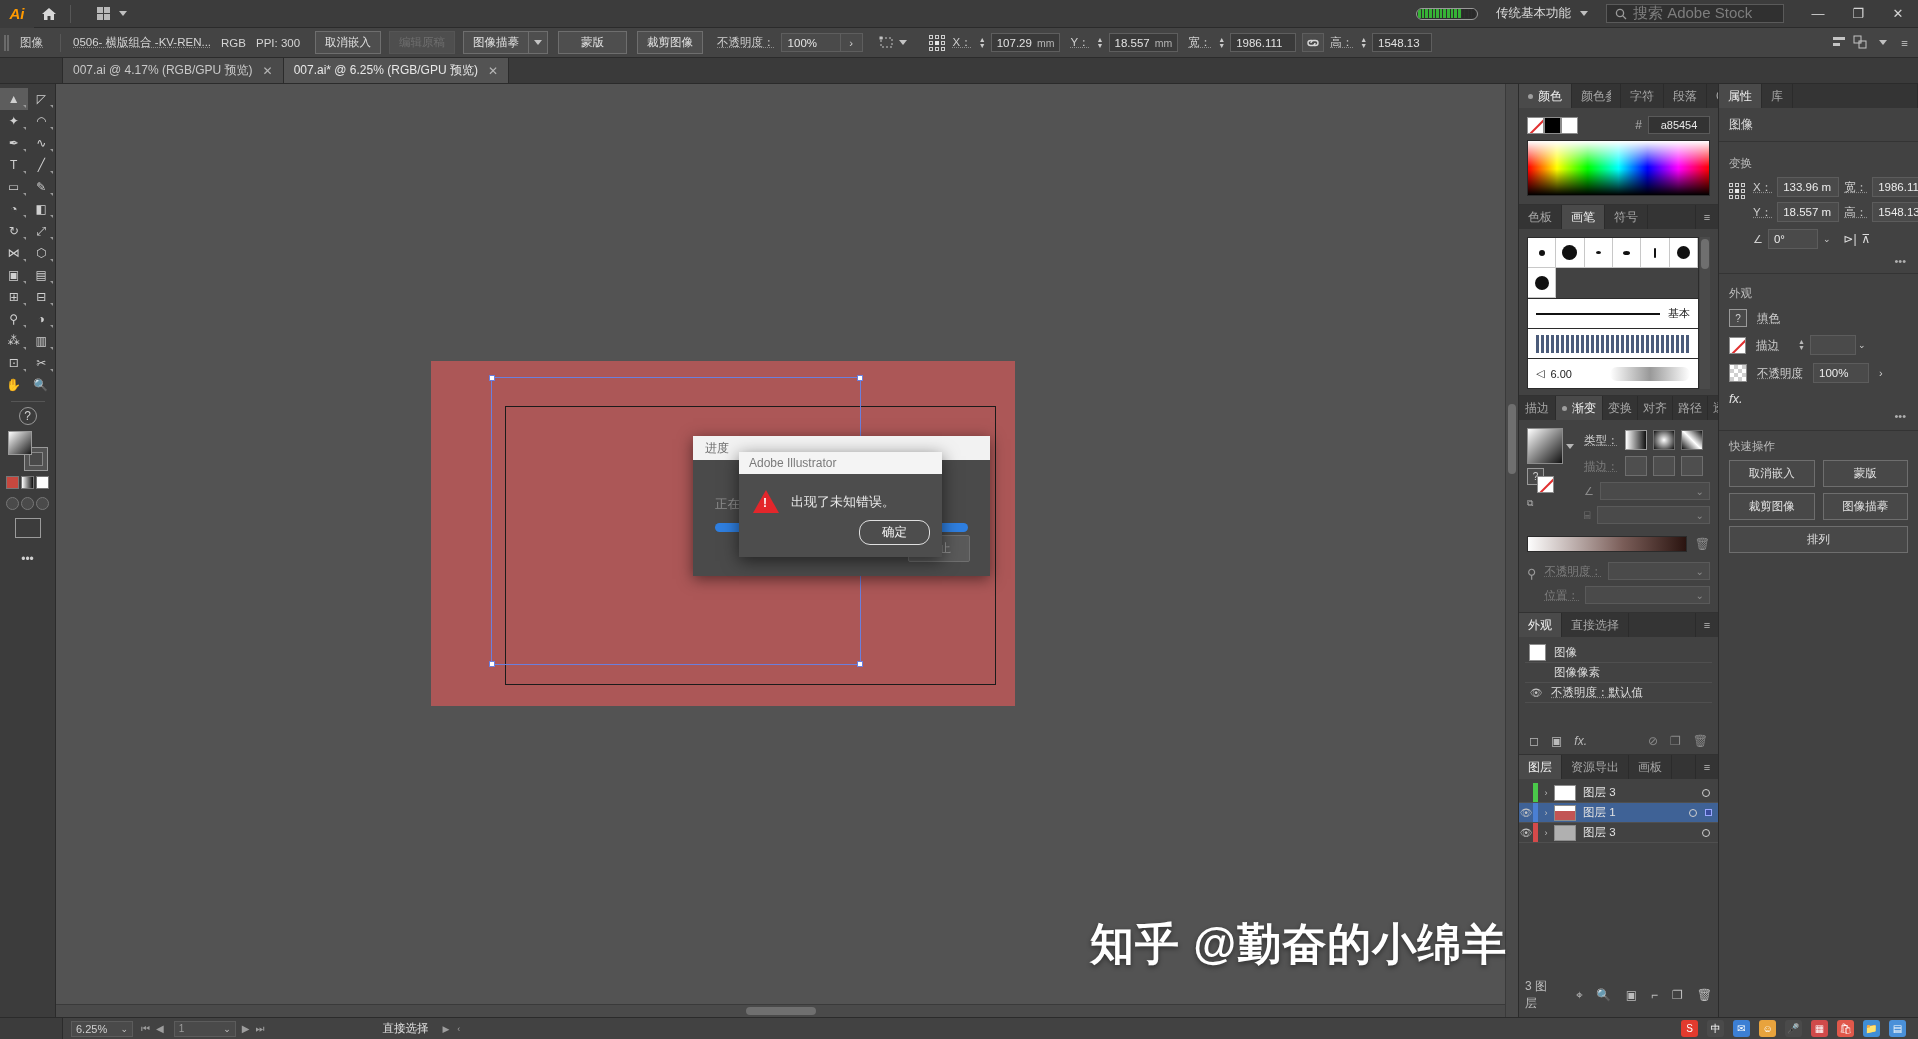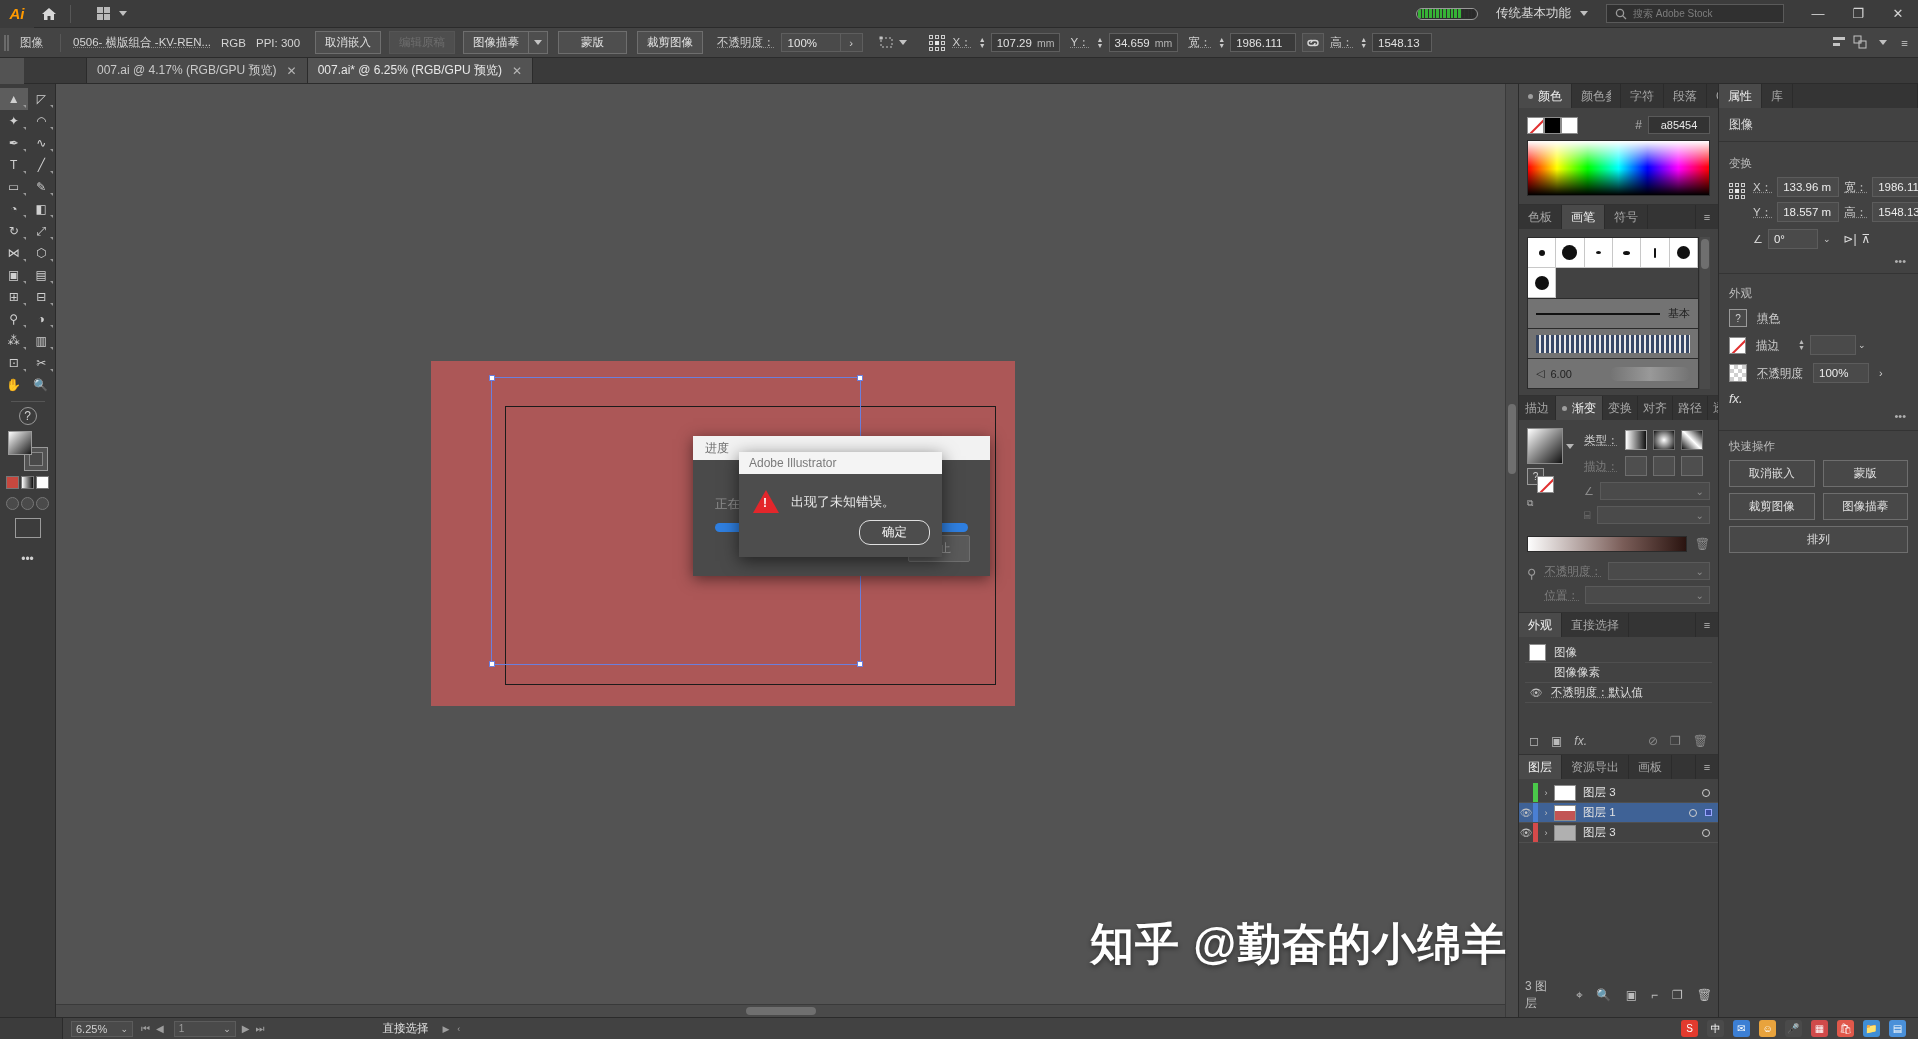--- a/index.html
+++ b/index.html
@@ -36,21 +36,21 @@
     background:#2e2e2e;display:flex;align-items:center;padding:1px;margin-right:14px; overflow:hidden;}
   .progbar i { flex:1;height:9px;background:#36b336;margin-right:1px; }
   .progbar i:nth-child(n+13){ background:#2a2a2a; }
   .ws-name { font-size:12.5px;color:#dcdcdc;padding:0 4px; }
   .caret { width:0;height:0;border-left:4px solid transparent;border-right:4px solid transparent;
     border-top:5px solid #c0c0c0; margin:0 8px 0 5px;}
   .stock-search {
     display:flex;align-items:center;gap:6px;background:#303030;border:1px solid #5a5a5a;
     height:19px;padding:0 8px;width:178px;margin-left:10px;
   }
-  .stock-search span { font-size:10px;color:#7d7d7d; }
+  .stock-search span { font-size:15px;color:#7d7d7d; }
   .wincontrols { display:flex; margin-left:14px; }
   .wincontrols div { width:40px;height:28px;display:flex;align-items:center;justify-content:center;
     color:#d4d4d4;font-size:13px; }
 
   
   .controlbar {
     height:30px;background:#444444;border-bottom:1px solid #2b2b2b;
     display:flex;align-items:center;flex:none;font-size:11.5px;color:#cfcfcf;
   }
   .cb-grip { width:10px;height:30px;display:flex;align-items:center;justify-content:center; }
@@ -83,21 +83,21 @@
      font-size:7px;line-height:6px; }
   .cb-num { display:flex;align-items:center;gap:2px; }
   .cb-num .lab { text-decoration:underline dotted #8d8d8d;padding-right:2px; }
   .unit { color:#b5b5b5;font-size:10.5px;padding-left:5px; }
   .link-icon { width:22px;height:19px;background:#4b4b4b;border:1px solid #5e5e5e;
      display:flex;align-items:center;justify-content:center;margin:0 6px; }
   .cb-right { margin-left:auto;display:flex;align-items:center;gap:6px;padding-right:10px; }
 
   
   .tabbar { height:26px;background:#3a3a3a;display:flex;align-items:stretch;flex:none;
-     border-bottom:1px solid #2b2b2b;margin-left:24px; }
+     border-bottom:1px solid #2b2b2b; }
   .tb-spacer { width:63px;background:#3a3a3a;border-right:1px solid #2b2b2b; }
   .doctab {
     display:flex;align-items:center;gap:10px;padding:0 10px;font-size:12px;
     background:#4a4a4a;color:#c9c9c9;border-right:1px solid #2b2b2b;white-space:nowrap;
   }
   .doctab.active { background:#535353;color:#e8e8e8; }
   .doctab .x { color:#b6b6b6;font-size:12px; }
   .tb-rest { flex:1;background:#3a3a3a; }
 
   
@@ -207,21 +207,21 @@
      background:
        linear-gradient(to bottom, rgba(255,255,255,1) 0%, rgba(255,255,255,0) 48%, rgba(0,0,0,0) 52%, rgba(0,0,0,1) 100%),
        linear-gradient(to right,#f00 0%,#ff0 16%,#0f0 33%,#0ff 50%,#00f 66%,#f0f 83%,#f00 100%);
   }
 
   
   .brushgrid { display:grid;grid-template-columns:repeat(6,1fr);background:#fff;border:1px solid #2b2b2b; }
   .brushcell { height:30px;border-right:1px solid #c8c8c8;border-bottom:1px solid #c8c8c8;
      display:flex;align-items:center;justify-content:center;background:#fff; }
   .bdot { background:#111;border-radius:50%; }
-  .brushrow { background:#737373;border:1px solid #2b2b2b;border-top:none;height:30px;
+  .brushrow { background:#ffffff;border:1px solid #2b2b2b;border-top:none;height:30px;
      display:flex;align-items:center;justify-content:space-between;padding:0 8px;color:#222;font-size:11px; }
   .bline { height:2px;background:#111;flex:1;margin-right:8px; }
   .bpattern { flex:1;height:18px;background:repeating-linear-gradient(90deg,#2b3f63 0 3px,#fff 3px 5px);opacity:.85; }
   .bwave { flex:1;height:14px;background:linear-gradient(90deg,transparent,#999,transparent);border-radius:8px; }
   .brushscroll { position:absolute;right:0;top:0;bottom:0;width:10px;background:#4a4a4a; }
 
   
   .gradtop { display:flex;gap:10px; }
   .gradswatch { width:36px;height:36px;background:linear-gradient(135deg,#fff,#111);border:1px solid #8c8c8c; }
   .rowlabel { color:#cfcfcf;font-size:11.5px;text-decoration:underline dotted #8d8d8d;white-space:nowrap; }
@@ -397,21 +397,21 @@
       <span class="cb-field">
         <span>107.29</span>
           <span class="unit">mm</span>
       </span>
     </div>
     <div style="width:10px"></div>
     <div class="cb-num">
       <span class="lab">Y：</span>
       <span class="spinner">▲<br>▼</span>
       <span class="cb-field">
-        <span>34.659</span>
+        <span>18.557</span>
           <span class="unit">mm</span>
       </span>
     </div>
     <div style="width:10px"></div>
     <div class="cb-num">
       <span class="lab">宽：</span>
       <span class="spinner">▲<br>▼</span>
       <span class="cb-field" style="min-width:66px">1986.111</span>
     </div>
     <div class="link-icon">

